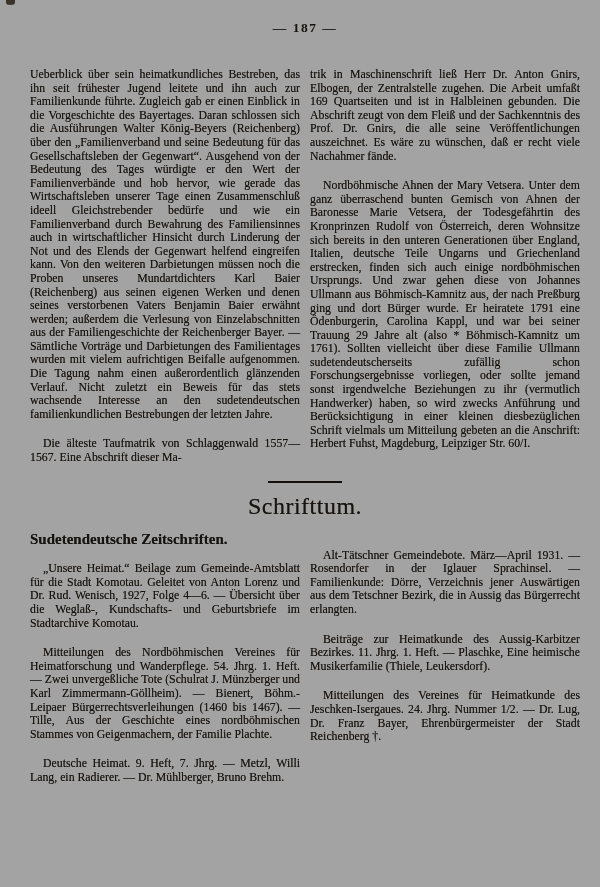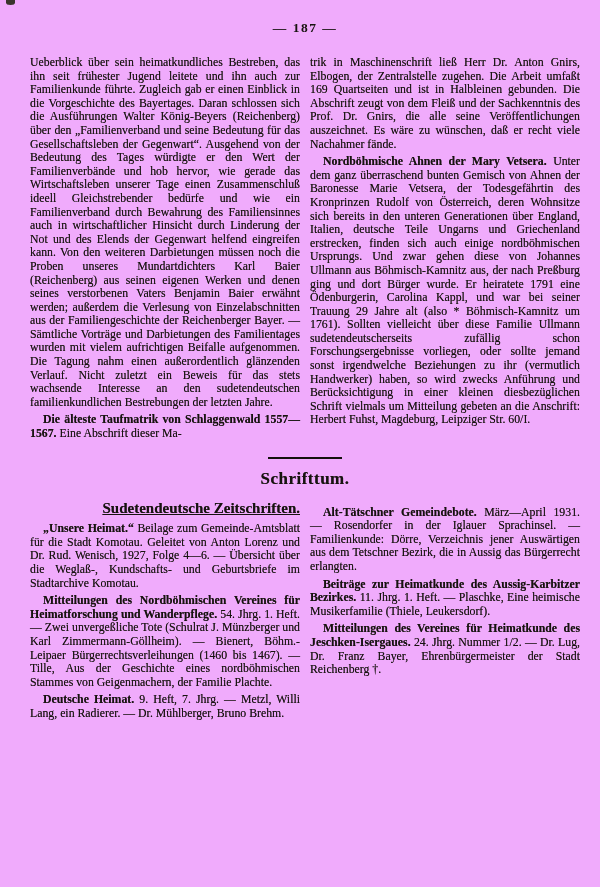--- a/index.html
+++ b/index.html
@@ -1,20 +1,20 @@
 <!DOCTYPE html>
 <html lang="de"><head>
 <meta charset="utf-8">
 <style>
   html,body{margin:0;padding:0;background:#e9e7e1;}
   .page{
     position:relative;
     width:600px;height:887px;
     margin:0;
-    background:#f0abfc;
+    background:#a3a3a3;
     color:#17130f;
     font-family:"Liberation Serif","DejaVu Serif",serif;
     overflow:hidden;
     box-sizing:border-box;
     padding:16px 20px 0 30px;
   }
   .speck{
     position:absolute;left:6px;top:0;width:9px;height:5px;
     background:#3a342c;border-radius:0 0 60% 60%;
   }
@@ -26,42 +26,41 @@
     margin:4px 0 16px 0;
   }
   .cols{display:flex;gap:10px;align-items:flex-start;}
   .col{
     width:270px;flex:0 0 270px;
     text-align:justify;
     font-size:11.8px;
     line-height:13.6px;
     text-shadow:0 0 0.35px rgba(20,15,10,0.6);
   }
-  .para{margin:4px 0 2px 0;text-indent:13px;}
+  .para{margin:16px 0 2px 0;text-indent:13px;}
   .para.noindent{text-indent:0;}
-  .lead{font-weight:bold;}
+  .lead{font-weight:normal;}
   .lead::after{content:" ";}
   .divider{
     width:74px;height:2px;background:#14100c;
     margin:14px auto 10px auto;
   }
   .section-title{
     text-align:center;
-    font-size:17px;
-    font-weight:bold;
+    font-size:24px;
+    font-weight:normal;
     margin:0 0 13px 0;
     letter-spacing:0.5px;
     text-shadow:0 0 0.4px rgba(20,15,10,0.6);
   }
   .col-heading{
-    text-align:right;
+    text-align:left;
     font-size:15px;
     font-weight:bold;
     margin:0 0 7px 0;
-    text-decoration:underline;
   }
 </style>
 </head>
 <body>
 
 <div class="page">
   <div class="speck"></div>
 
   <div class="page-number">— 187 —</div>
 

